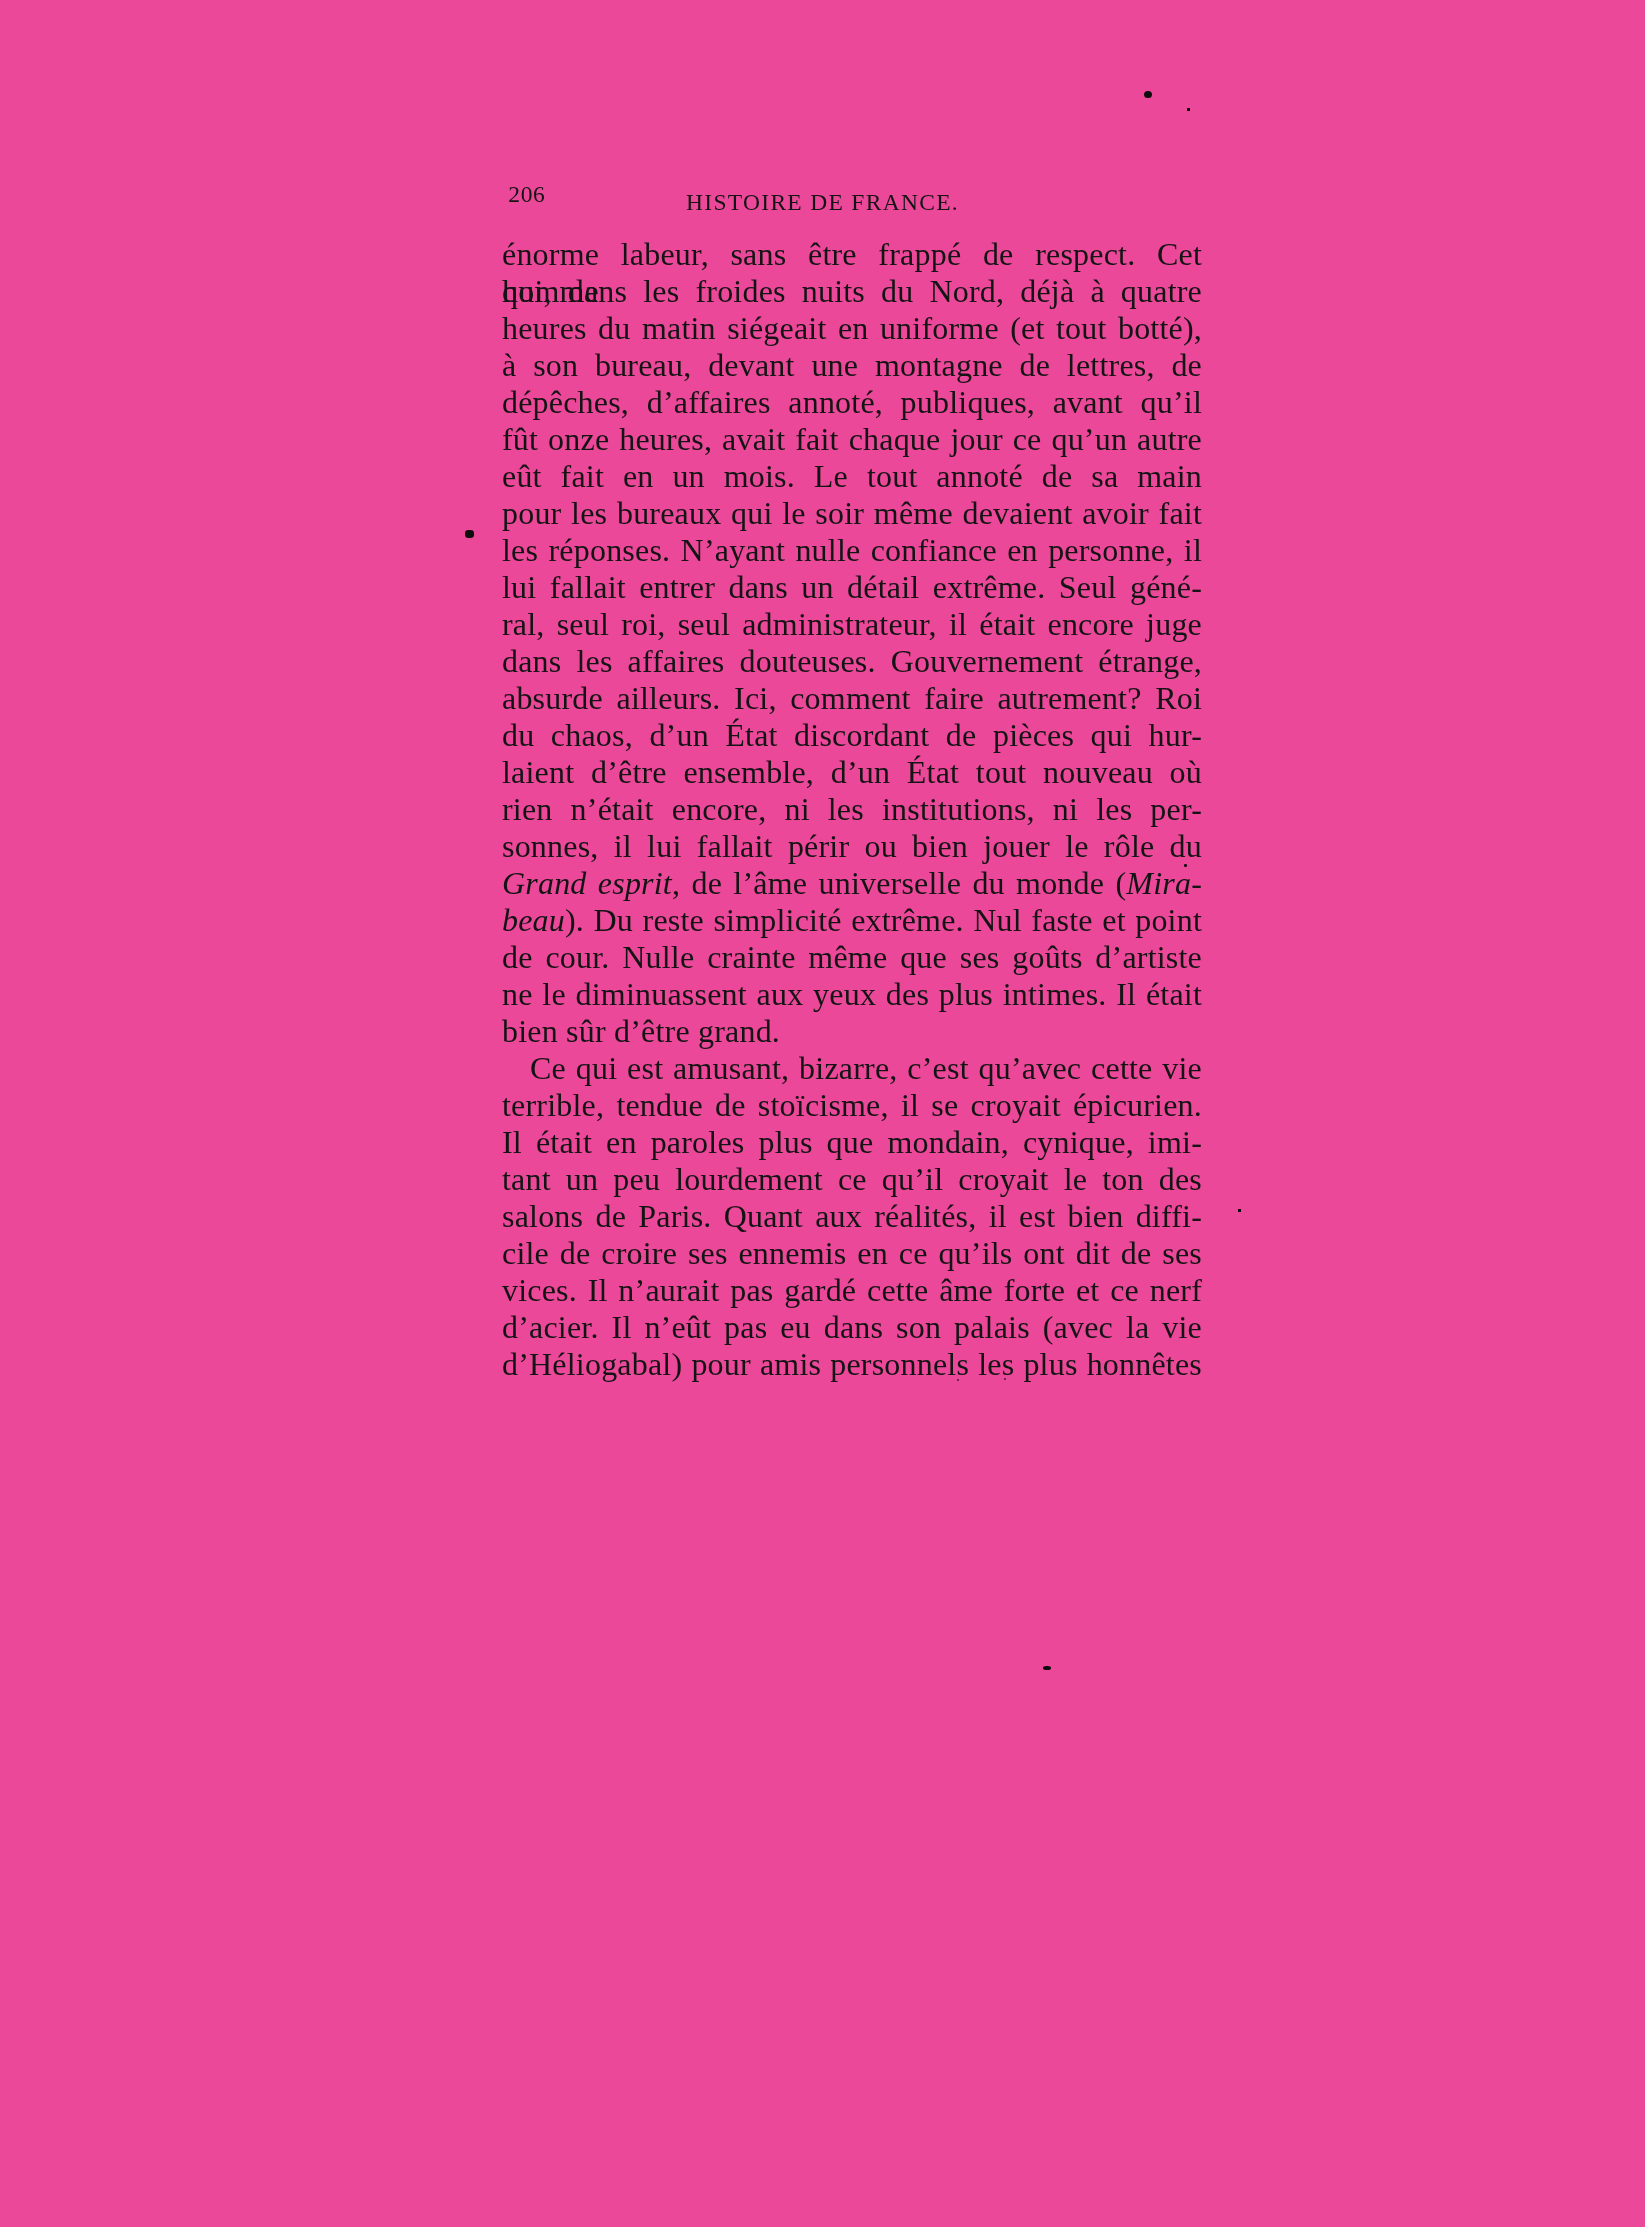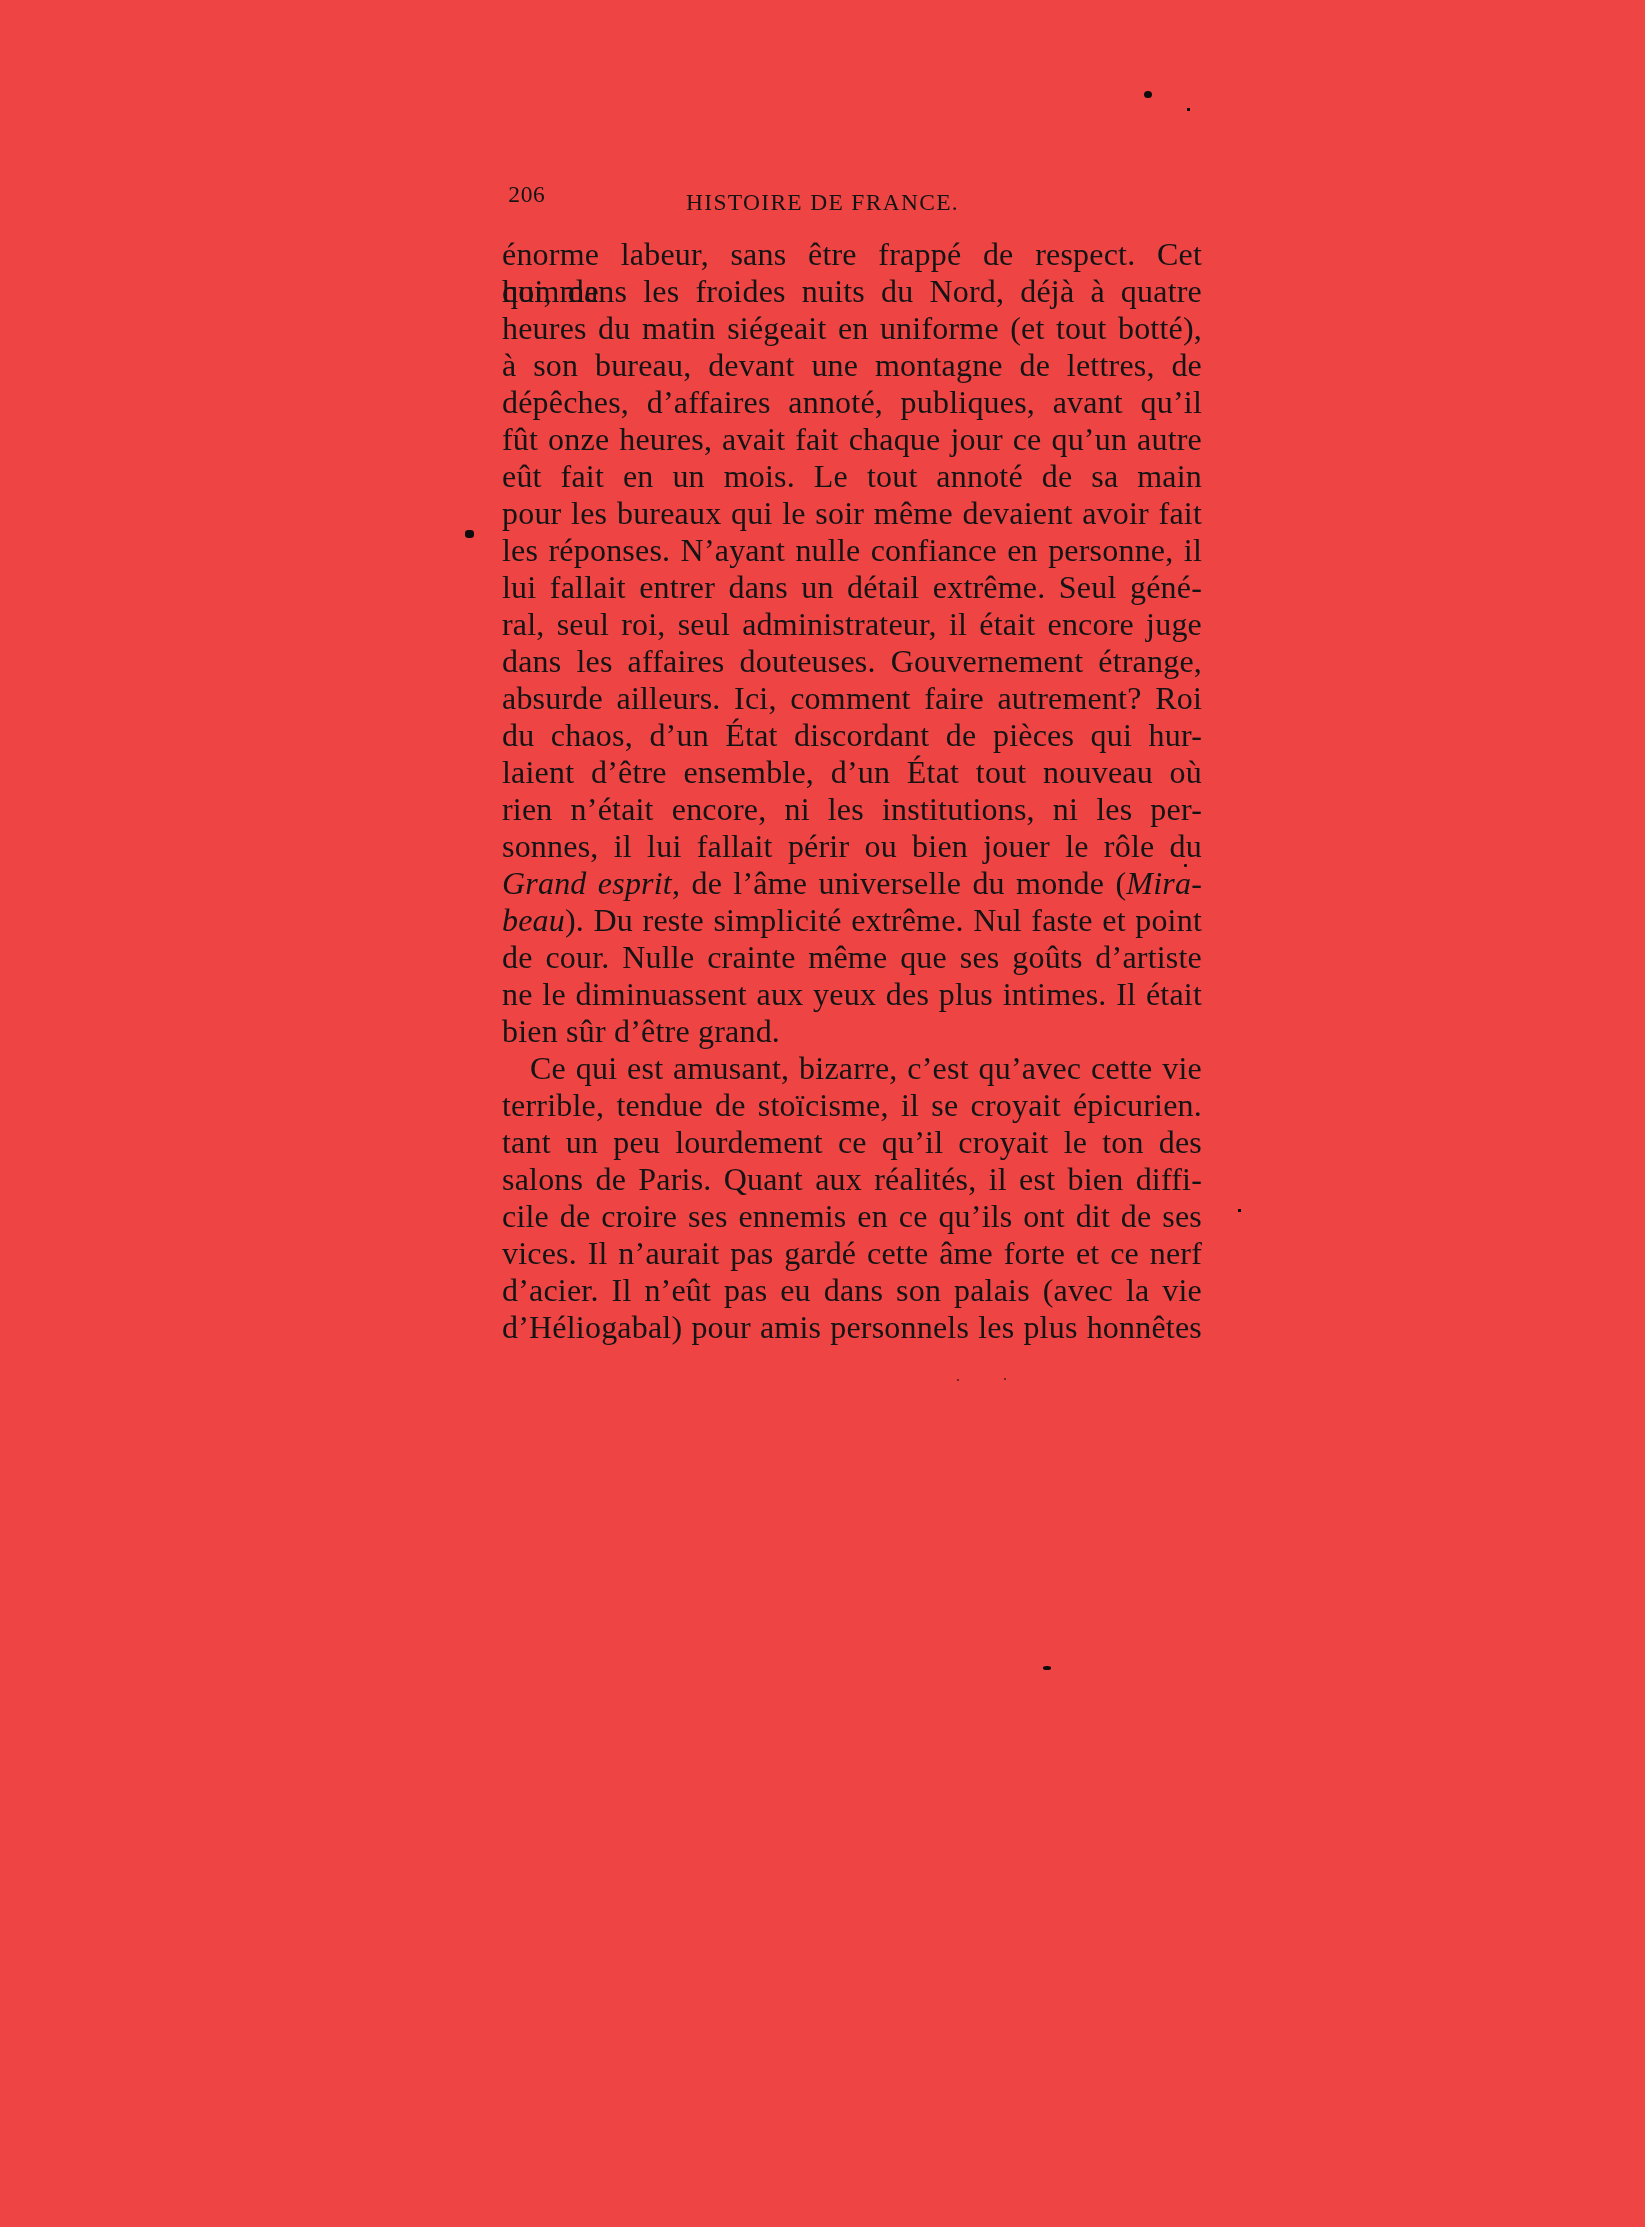--- a/index.html
+++ b/index.html
@@ -4,21 +4,21 @@
 <style>
   html, body {
     margin: 0;
     padding: 0;
     background: #ffffff;
   }
   .page {
     position: relative;
     width: 1646px;
     height: 2227px;
-    background: #ef4444;
+    background: #ec4899;
     overflow: hidden;
     font-family: "Liberation Serif", "DejaVu Serif", serif;
     color: #141414;
     text-decoration: underline;
   }
   .running-header {
     position: absolute;
     top: 180px;
     left: 502px;
     width: 641px;
@@ -102,20 +102,21 @@
       <div class="line">laient d’être ensemble, d’un État tout nouveau où</div>
       <div class="line">rien n’était encore, ni les institutions, ni les per-</div>
       <div class="line">sonnes, il lui fallait périr ou bien jouer le rôle du</div>
       <div class="line"><i>Grand esprit</i>, de l’âme universelle du monde (<i>Mira-</i></div>
       <div class="line"><i>beau</i>). Du reste simplicité extrême. Nul faste et point</div>
       <div class="line">de cour. Nulle crainte même que ses goûts d’artiste</div>
       <div class="line">ne le diminuassent aux yeux des plus intimes. Il était</div>
       <div class="line para-end">bien sûr d’être grand.</div>
       <div class="line indent">Ce qui est amusant, bizarre, c’est qu’avec cette vie</div>
       <div class="line">terrible, tendue de stoïcisme, il se croyait épicurien.</div>
+      <div class="line">Il était en paroles plus que mondain, cynique, imi-</div>
       <div class="line">tant un peu lourdement ce qu’il croyait le ton des</div>
       <div class="line">salons de Paris. Quant aux réalités, il est bien diffi-</div>
       <div class="line">cile de croire ses ennemis en ce qu’ils ont dit de ses</div>
       <div class="line">vices. Il n’aurait pas gardé cette âme forte et ce nerf</div>
       <div class="line">d’acier. Il n’eût pas eu dans son palais (avec la vie</div>
       <div class="line">d’Héliogabal) pour amis personnels les plus honnêtes</div>
     </div>
 
   <div class="speck round" style="left:1144px; top:91px; width:7.6px; height:7px;"></div>
   <div class="speck" style="left:1187px; top:108px; width:3.2px; height:2.5px;"></div>

